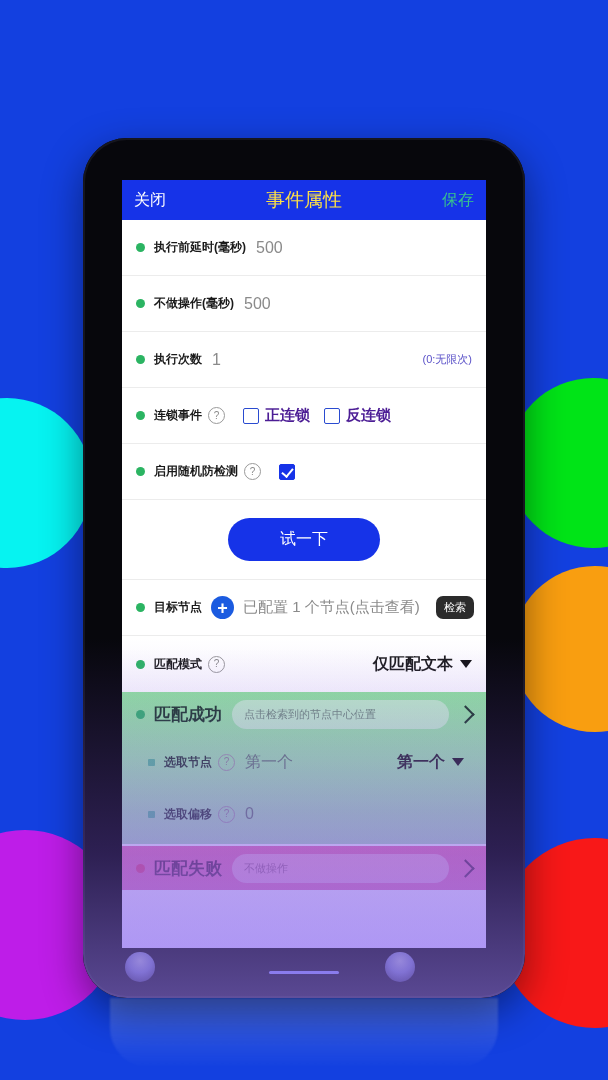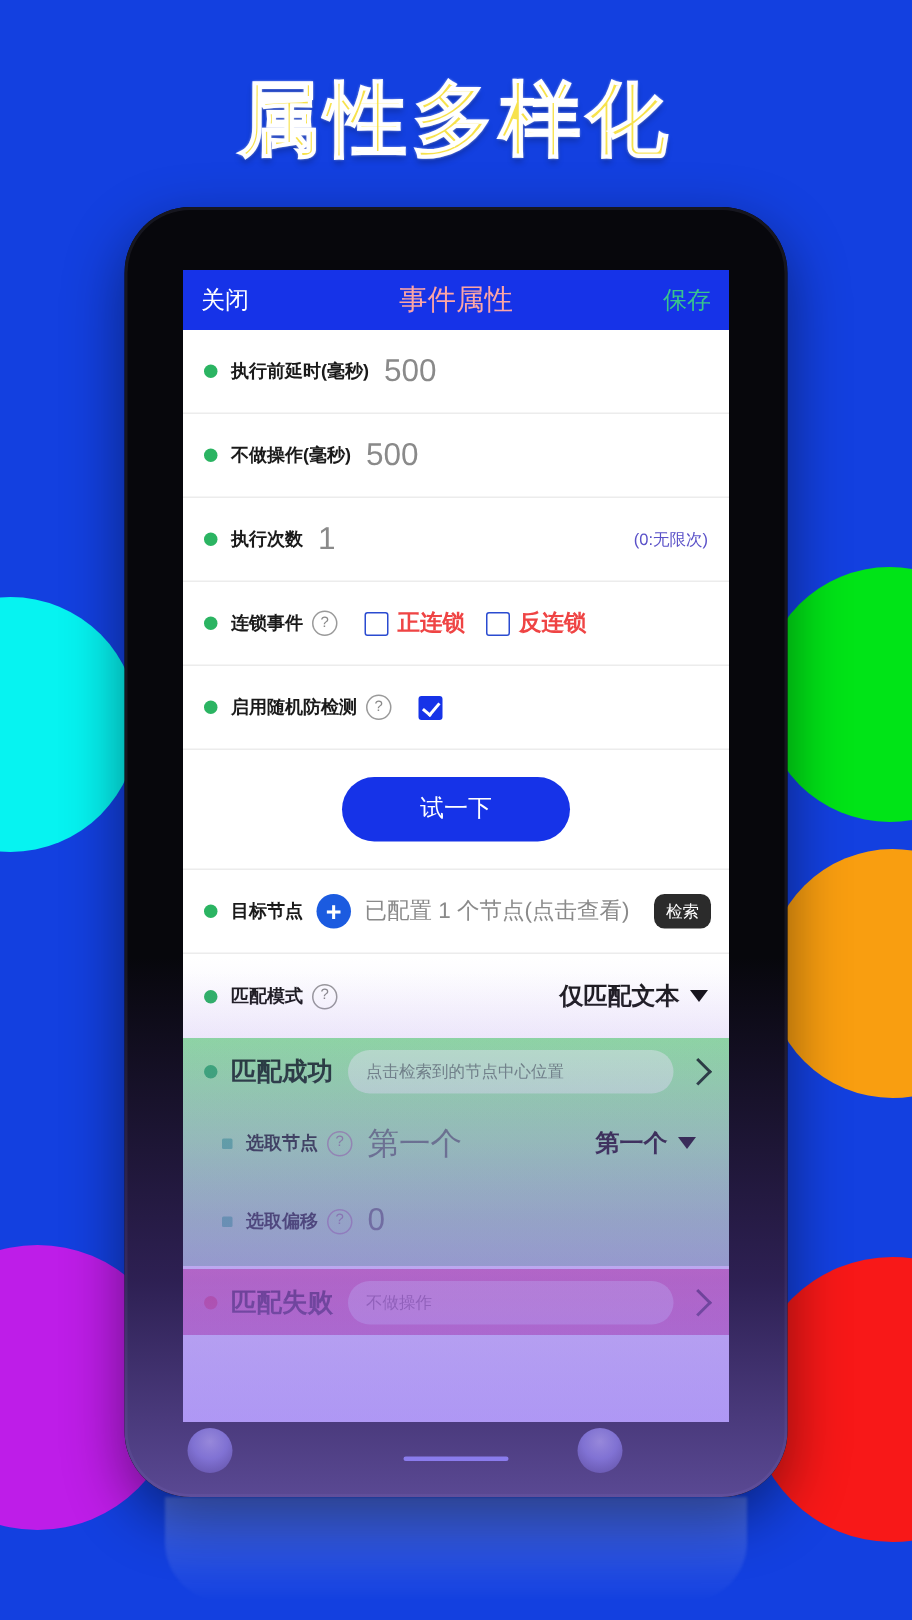--- a/index.html
+++ b/index.html
@@ -58,60 +58,60 @@
 
   
   .app-header{
     position:relative;height:40px;background:#1633E8;
     display:flex;align-items:center;justify-content:space-between;
     padding:0 12px;box-sizing:border-box;
   }
   .hdr-left{color:#ffffff;font-size:16px;}
   .hdr-title{
     position:absolute;left:0;right:0;text-align:center;
-    color:#fca5a5;font-size:19px;font-weight:500;pointer-events:none;
+    color:#fde047;font-size:19px;font-weight:500;pointer-events:none;
   }
   .hdr-right{color:#38C58C;font-size:16px;position:relative;z-index:2;}
 
   
   .list{background:#ffffff;}
   .row{
     display:flex;align-items:center;min-height:56px;padding:0 14px;
     box-sizing:border-box;border-bottom:1px solid #ececec;position:relative;
   }
   .row.no-border{border-bottom:none;}
   .dot{
     width:9px;height:9px;border-radius:50%;background:#2BB462;
     margin-right:9px;flex:0 0 auto;
   }
   .dot.sq{width:7px;height:7px;border-radius:1px;background:#4FBE8A;}
   .dot.red{background:#E53060;}
   .lbl{font-size:12px;color:#1a1a1a;font-weight:600;white-space:nowrap;}
-  .val{font-size:21px;color:#8a8a8a;margin-left:10px;white-space:nowrap;text-align:right;}
+  .val{font-size:16px;color:#8a8a8a;margin-left:10px;white-space:nowrap;text-align:right;}
   .hint{
     position:absolute;right:14px;font-size:11px;color:#5a51c8;
   }
 
   .qmark{
     display:inline-flex;align-items:center;justify-content:center;
     width:15px;height:15px;border-radius:50%;border:1px solid #9a9a9a;
     color:#8a8a8a;font-size:10px;margin-left:6px;flex:0 0 auto;line-height:1;
   }
 
   .cbgroup{display:flex;align-items:center;margin-left:18px;gap:14px;}
   .cbitem{display:flex;align-items:center;gap:6px;}
   .cbox{width:16px;height:16px;border:1.6px solid #2a4bd0;border-radius:2px;background:#fff;box-sizing:border-box;}
   .cbox.checked{
     background:#1633E8;border-color:#1633E8;position:relative;
   }
   .cbox.checked::after{
     content:"";position:absolute;left:4px;top:1px;width:5px;height:9px;
     border:solid #fff;border-width:0 2px 2px 0;transform:rotate(40deg);
   }
-  .cblabel{font-size:15px;color:#ef4444;font-weight:600;}
+  .cblabel{font-size:15px;color:#4c1d95;font-weight:600;}
 
   
   .try-wrap{padding:18px 0 18px;display:flex;justify-content:center;border-bottom:1px solid #ececec;background:#fff;}
   .try-btn{
     background:#1633E8;color:#fff;font-size:16px;border:none;border-radius:22px;
     padding:11px 52px;cursor:pointer;
   }
 
   .plus{
     width:23px;height:23px;border-radius:50%;background:#1B5BE0;color:#fff;
@@ -176,21 +176,20 @@
 <body>
 
 <div class="stage">
 
   <div class="bg-circle c-cyan"></div>
   <div class="bg-circle c-magenta"></div>
   <div class="bg-circle c-green"></div>
   <div class="bg-circle c-orange"></div>
   <div class="bg-circle c-red"></div>
 
-  <div class="title">属性多样化</div>
 
   <div class="reflection"></div>
 
   <div class="phone">
     <div class="phone-screen">
 
       <div class="app-header">
         <div class="hdr-left">关闭</div>
         <div class="hdr-title">事件属性</div>
         <div class="hdr-right">保存</div>

